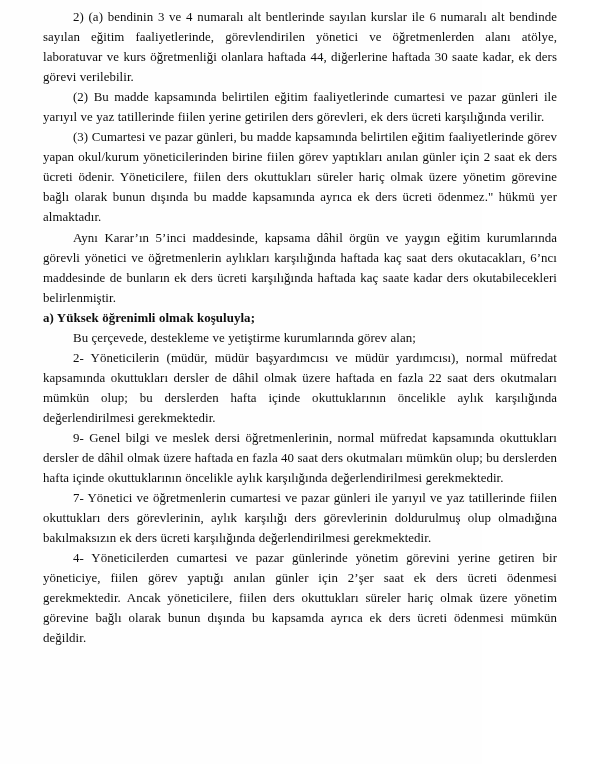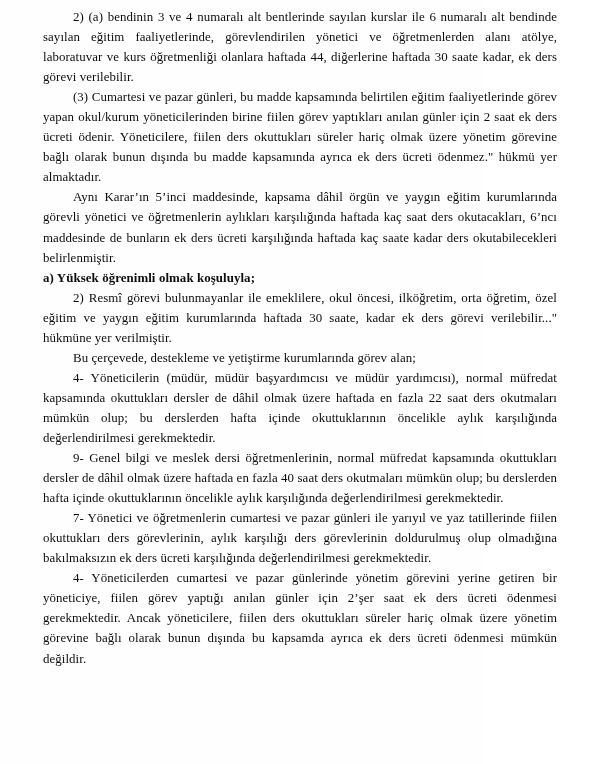--- a/index.html
+++ b/index.html
@@ -45,34 +45,34 @@
   
 </style>
 </head>
 <body>
 
 <div id="page">
   <div class="doc-body">
 
     <p class="para">2) (a) bendinin 3 ve 4 numaralı alt bentlerinde sayılan kurslar ile 6 numaralı alt bendinde sayılan eğitim faaliyetlerinde, görevlendirilen yönetici ve öğretmenlerden alanı atölye, laboratuvar ve kurs öğretmenliği olanlara haftada 44, diğerlerine haftada 30 saate kadar, ek ders görevi verilebilir.</p>
 
+    <p class="para">(2) Bu madde kapsamında belirtilen eğitim faaliyetlerinde cumartesi ve pazar günleri ile yarıyıl ve yaz tatillerinde fiilen yerine getirilen ders görevleri, ek ders ücreti karşılığında verilir.</p>
 
     <p class="para">(3) Cumartesi ve pazar günleri, bu madde kapsamında belirtilen eğitim faaliyetlerinde görev yapan okul/kurum yöneticilerinden birine fiilen görev yaptıkları anılan günler için 2 saat ek ders ücreti ödenir. Yöneticilere, fiilen ders okuttukları süreler hariç olmak üzere yönetim görevine bağlı olarak bunun dışında bu madde kapsamında ayrıca ek ders ücreti ödenmez." hükmü yer almaktadır.</p>
 
     <p class="para">Aynı Karar’ın 5’inci maddesinde, kapsama dâhil örgün ve yaygın eğitim kurumlarında görevli yönetici ve öğretmenlerin aylıkları karşılığında haftada kaç saat ders okutacakları, 6’ncı maddesinde de bunların ek ders ücreti karşılığında haftada kaç saate kadar ders okutabilecekleri belirlenmiştir.</p>
 
 
     <p class="para no-indent">a) Yüksek öğrenimli olmak koşuluyla;</p>
 
 
-    <p class="para">2) Resmî görevi bulunmayanlar ile emeklilere, okul öncesi, ilköğretim, orta öğretim, özel eğitim ve yaygın eğitim kurumlarında haftada 30 saate, kadar ek ders görevi verilebilir..." hükmüne yer verilmiştir.</p>
 
     <p class="para">Bu çerçevede, destekleme ve yetiştirme kurumlarında görev alan;</p>
 
-    <p class="para">4- Yöneticilerin (müdür, müdür başyardımcısı ve müdür yardımcısı), normal müfredat kapsamında okuttukları dersler de dâhil olmak üzere haftada en fazla 22 saat ders okutmaları mümkün olup; bu derslerden hafta içinde okuttuklarının öncelikle aylık karşılığında değerlendirilmesi gerekmektedir.</p>
+    <p class="para">2- Yöneticilerin (müdür, müdür başyardımcısı ve müdür yardımcısı), normal müfredat kapsamında okuttukları dersler de dâhil olmak üzere haftada en fazla 22 saat ders okutmaları mümkün olup; bu derslerden hafta içinde okuttuklarının öncelikle aylık karşılığında değerlendirilmesi gerekmektedir.</p>
 
     <p class="para">9- Genel bilgi ve meslek dersi öğretmenlerinin, normal müfredat kapsamında okuttukları dersler de dâhil olmak üzere haftada en fazla 40 saat ders okutmaları mümkün olup; bu derslerden hafta içinde okuttuklarının öncelikle aylık karşılığında değerlendirilmesi gerekmektedir.</p>
 
     <p class="para">7- Yönetici ve öğretmenlerin cumartesi ve pazar günleri ile yarıyıl ve yaz tatillerinde fiilen okuttukları ders görevlerinin, aylık karşılığı ders görevlerinin doldurulmuş olup olmadığına bakılmaksızın ek ders ücreti karşılığında değerlendirilmesi gerekmektedir.</p>
 
     <p class="para">4- Yöneticilerden cumartesi ve pazar günlerinde yönetim görevini yerine getiren bir yöneticiye, fiilen görev yaptığı anılan günler için 2’şer saat ek ders ücreti ödenmesi gerekmektedir. Ancak yöneticilere, fiilen ders okuttukları süreler hariç olmak üzere yönetim görevine bağlı olarak bunun dışında bu kapsamda ayrıca ek ders ücreti ödenmesi mümkün değildir.</p>
 
   </div>
 </div>
 

